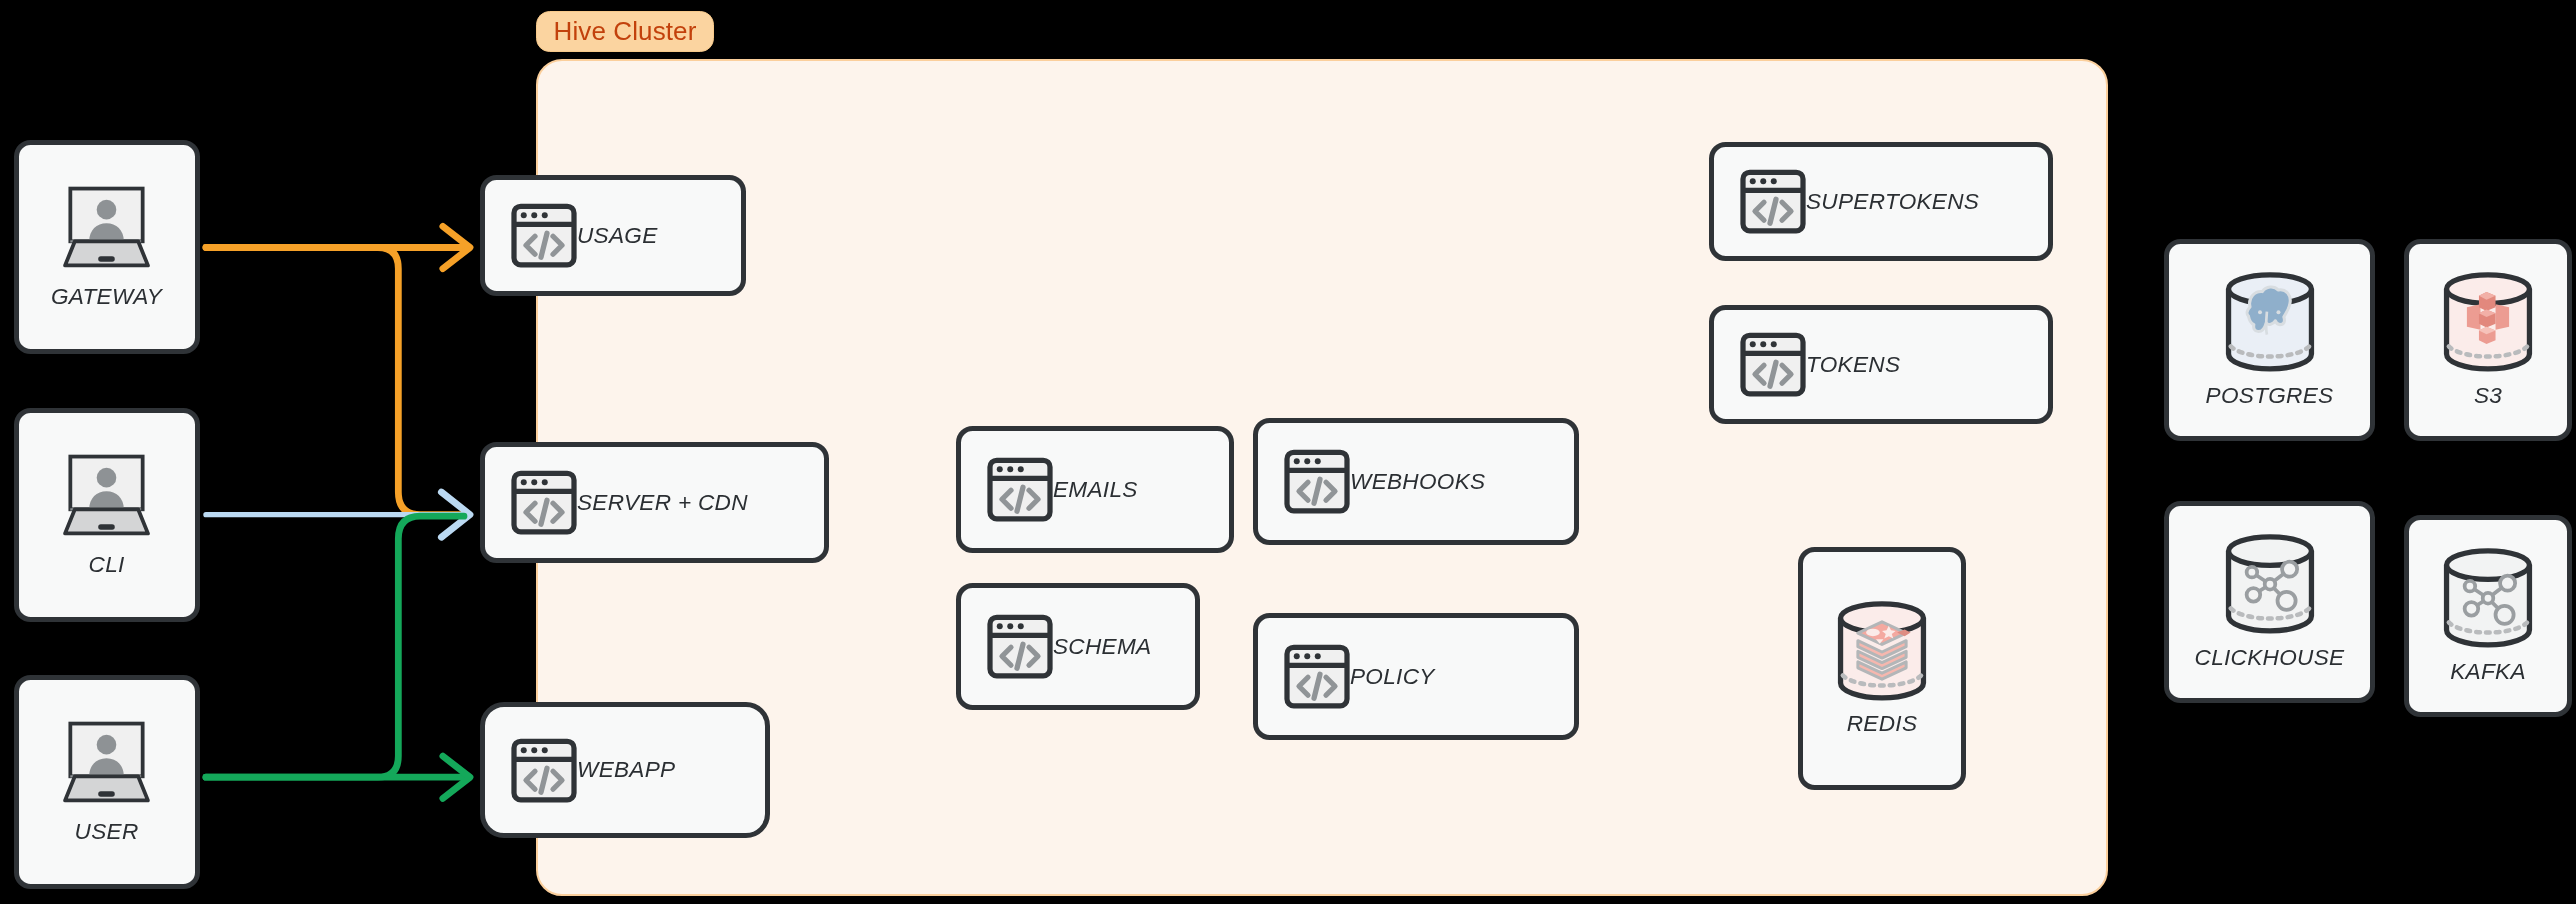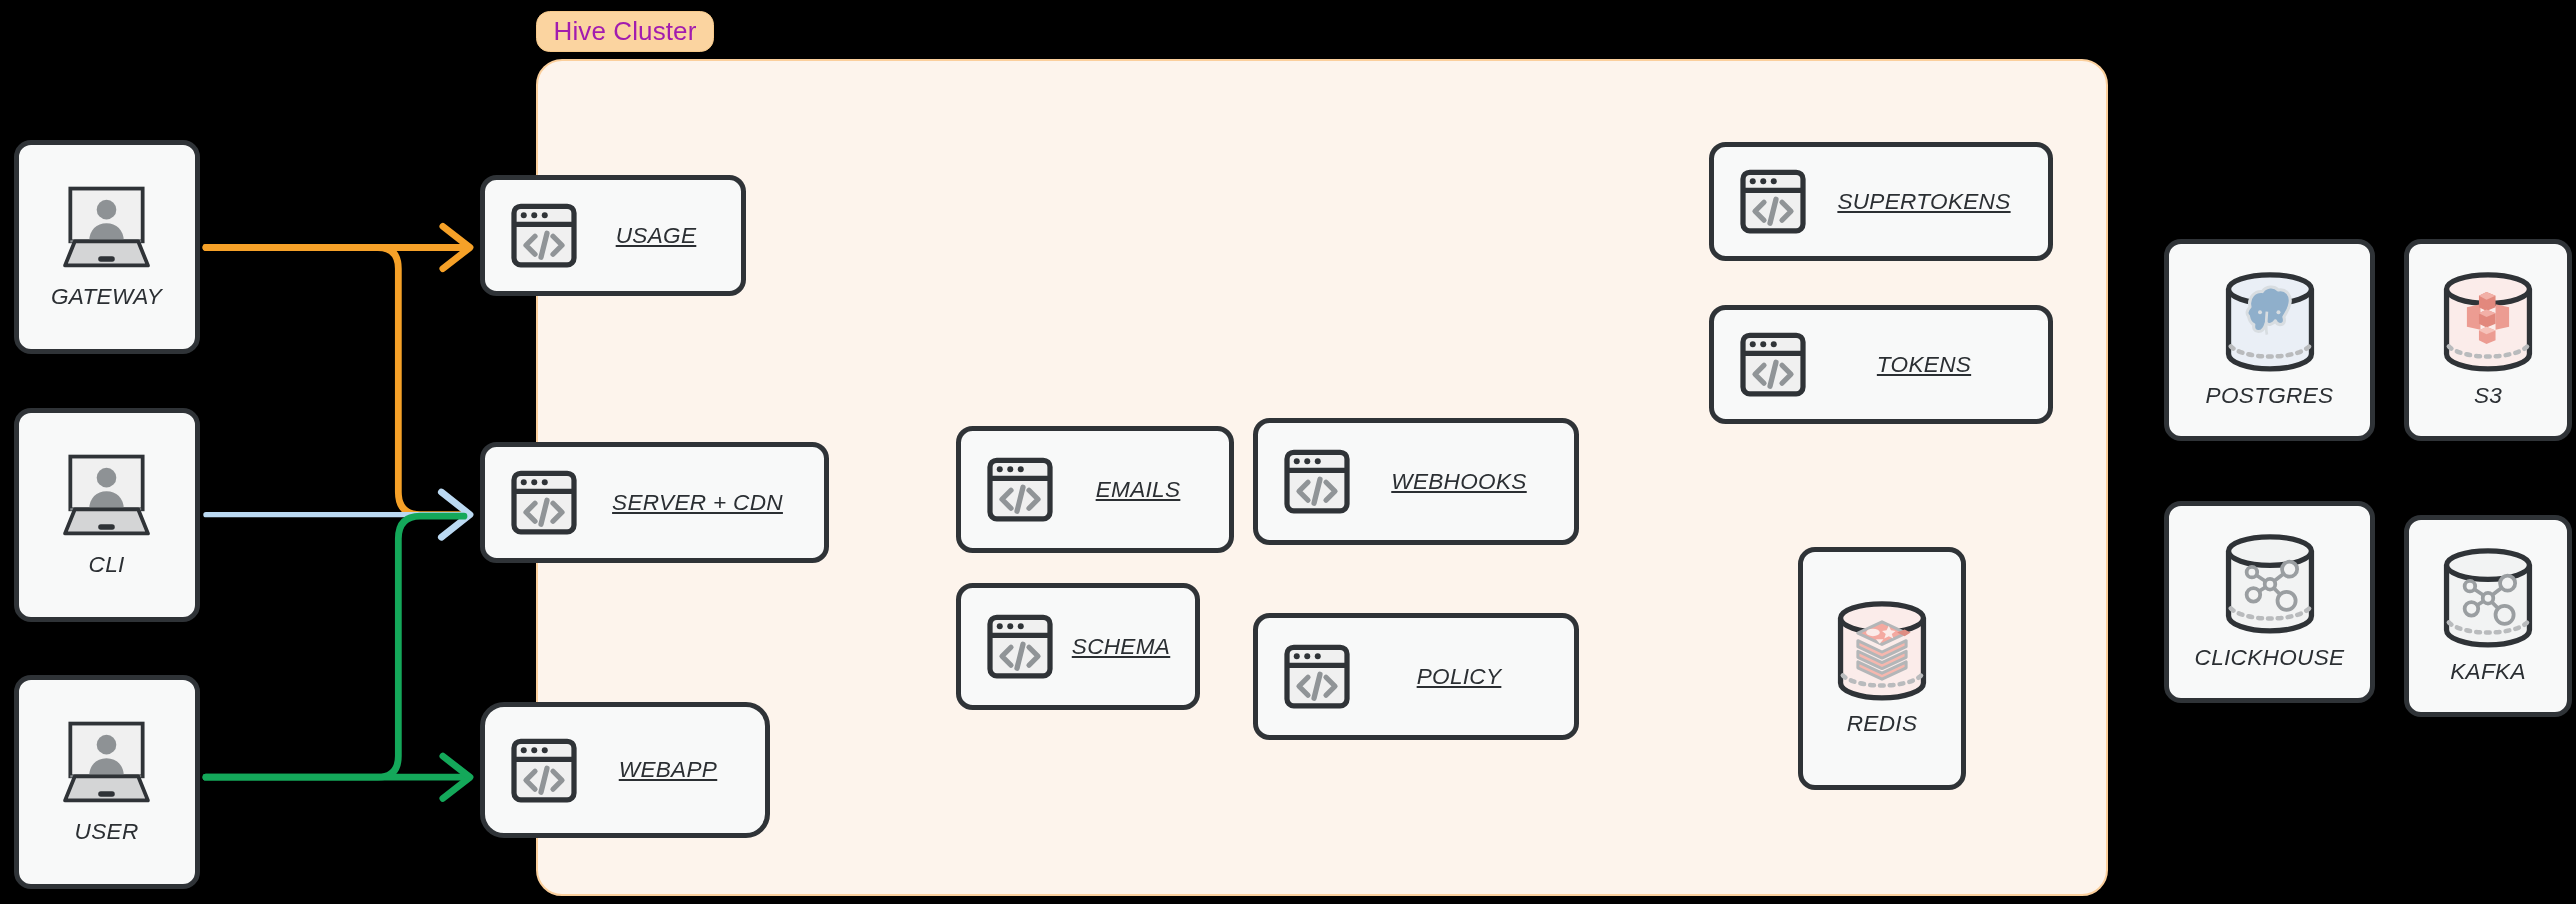--- a/index.html
+++ b/index.html
@@ -16,51 +16,51 @@
     background:#FDF4EC;
     border:2.3px solid #FBCF9C;
     border-radius:26px;
     box-sizing:border-box;
   }
   .cluster-badge{
     position:absolute;
     background:#FBD4A0;
     border:1.5px solid #F7C98A;
     border-radius:13.6px;
-    color:#a21caf;
+    color:#c2410c;
     font-size:26px;
     letter-spacing:0.1px;
     display:flex;align-items:center;justify-content:center;
     box-sizing:border-box;
     white-space:nowrap;
   }
 
   
   .node{
     position:absolute;
     background:#F8F9F9;
     border:5.3px solid #2F3337;
     border-radius:16.6px;
     box-sizing:border-box;
     display:flex;
     align-items:center;
     z-index:5;
   }
   .node.horiz{flex-direction:row;}
-  .node.vert{flex-direction:column;justify-content:center;border-radius:17px;}
+  .node.vert{flex-direction:column;justify-content:center;}
 
   .node-label{
     font-style:italic;
     color:#2B2F33;
     font-size:22.6px;
     letter-spacing:0.3px;
     white-space:nowrap;
     text-align:center;
   }
-  .node.horiz .node-label{flex:1;text-align:center;padding-right:6px;text-decoration:underline;}
+  .node.horiz .node-label{flex:1;text-align:left;padding-right:6px;}
   .node.vert  .node-label{margin-top:10.6px;font-size:22.6px;}
 
   .ico{flex:none;display:block;}
   .node.horiz .ico{margin-left:26px;}
 
   
   #edges{position:absolute;left:0;top:0;width:2576px;height:904px;z-index:2;pointer-events:none;}
 </style>
 </head>
 <body>

